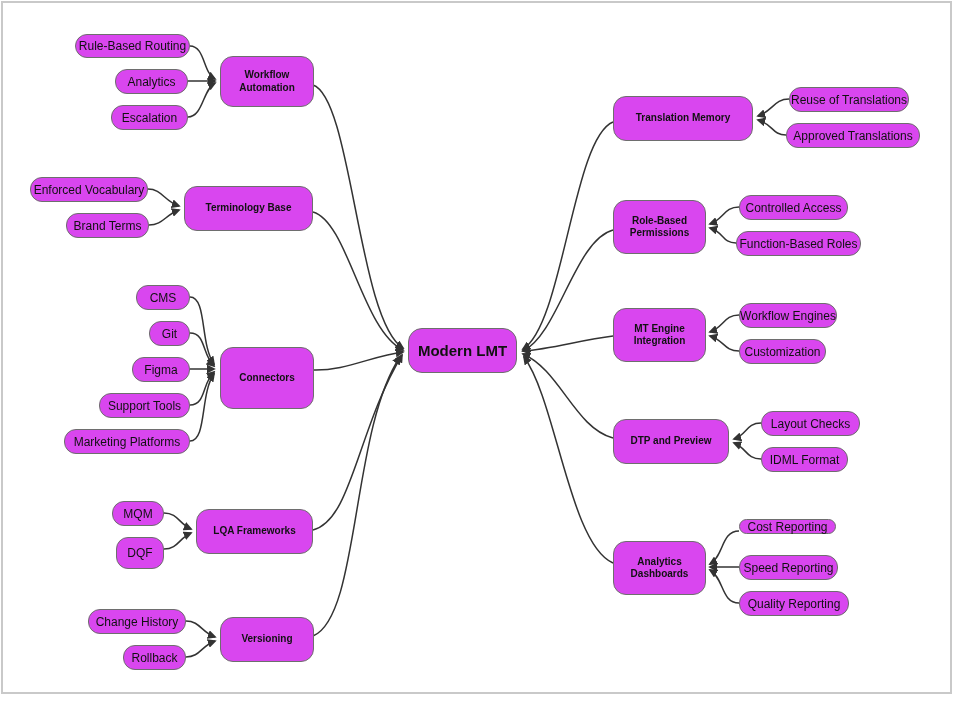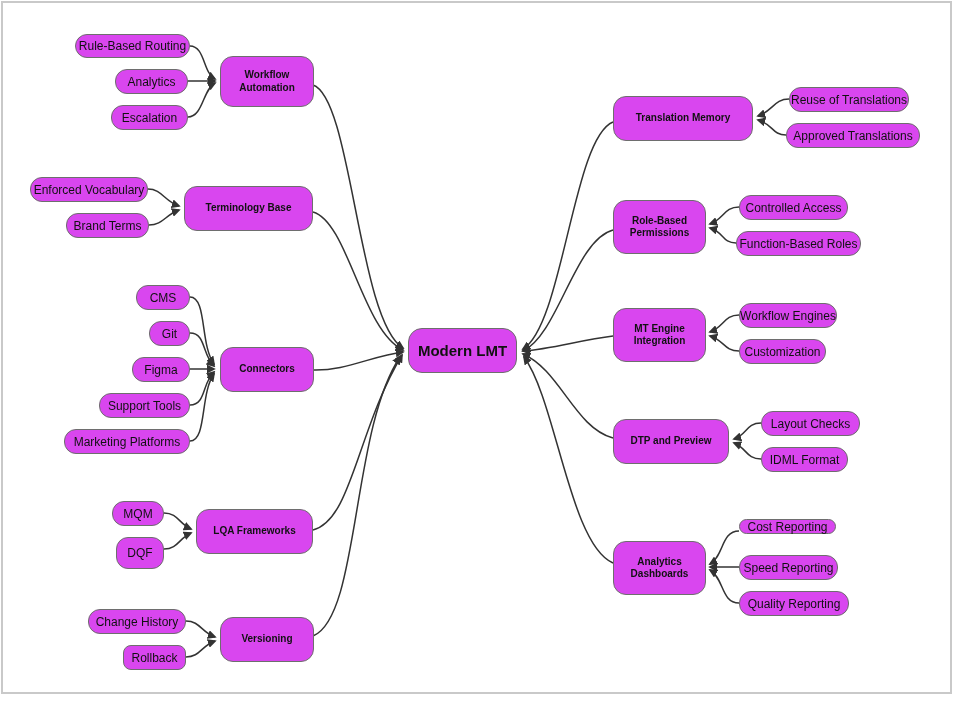--- a/index.html
+++ b/index.html
@@ -71,32 +71,32 @@
 
   <div id="nodes">
       <div class="node root" style="left: 408px; top: 328px; width: 109px; height: 45px;">Modern LMT</div>
       <div class="node topic" style="left: 220px; top: 56px; width: 94px; height: 51px;">Workflow Automation</div>
       <div class="node leaf" style="left: 75px; top: 34px; width: 115px; height: 24px;">Rule-Based Routing</div>
       <div class="node leaf" style="left: 115px; top: 69px; width: 73px; height: 25px;">Analytics</div>
       <div class="node leaf" style="left: 111px; top: 105px; width: 77px; height: 25px;">Escalation</div>
       <div class="node topic" style="left: 184px; top: 186px; width: 129px; height: 45px;">Terminology Base</div>
       <div class="node leaf" style="left: 30px; top: 177px; width: 118px; height: 25px;">Enforced Vocabulary</div>
       <div class="node leaf" style="left: 66px; top: 213px; width: 83px; height: 25px;">Brand Terms</div>
-      <div class="node topic" style="left: 220px; top: 347px; width: 94px; height: 45px;">Connectors</div>
+      <div class="node topic" style="left: 220px; top: 347px; width: 94px; height: 62px;">Connectors</div>
       <div class="node leaf" style="left: 136px; top: 285px; width: 54px; height: 25px;">CMS</div>
       <div class="node leaf" style="left: 149px; top: 321px; width: 41px; height: 25px;">Git</div>
       <div class="node leaf" style="left: 132px; top: 357px; width: 58px; height: 25px;">Figma</div>
       <div class="node leaf" style="left: 99px; top: 393px; width: 91px; height: 25px;">Support Tools</div>
       <div class="node leaf" style="left: 64px; top: 429px; width: 126px; height: 25px;">Marketing Platforms</div>
       <div class="node topic" style="left: 196px; top: 509px; width: 117px; height: 45px;">LQA Frameworks</div>
       <div class="node leaf" style="left: 112px; top: 501px; width: 52px; height: 25px;">MQM</div>
       <div class="node leaf" style="left: 116px; top: 537px; width: 48px; height: 32px; text-align: center;">DQF</div>
       <div class="node topic" style="left: 220px; top: 617px; width: 94px; height: 45px;">Versioning</div>
       <div class="node leaf" style="left: 88px; top: 609px; width: 98px; height: 25px;">Change History</div>
-      <div class="node leaf" style="left: 123px; top: 645px; width: 63px; height: 25px; border-radius: 8px;">Rollback</div>
+      <div class="node leaf" style="left: 123px; top: 645px; width: 63px; height: 25px;">Rollback</div>
       <div class="node topic" style="left: 613px; top: 96px; width: 140px; height: 45px;">Translation Memory</div>
       <div class="node leaf" style="left: 789px; top: 87px; width: 120px; height: 25px;">Reuse of Translations</div>
       <div class="node leaf" style="left: 786px; top: 123px; width: 134px; height: 25px;">Approved Translations</div>
       <div class="node topic" style="left: 613px; top: 200px; width: 93px; height: 54px;">Role-Based Permissions</div>
       <div class="node leaf" style="left: 739px; top: 195px; width: 109px; height: 25px;">Controlled Access</div>
       <div class="node leaf" style="left: 736px; top: 231px; width: 125px; height: 25px;">Function-Based Roles</div>
       <div class="node topic" style="left: 613px; top: 308px; width: 93px; height: 54px;">MT Engine Integration</div>
       <div class="node leaf" style="left: 739px; top: 303px; width: 98px; height: 25px;">Workflow Engines</div>
       <div class="node leaf" style="left: 739px; top: 339px; width: 87px; height: 25px;">Customization</div>
       <div class="node topic" style="left: 613px; top: 419px; width: 116px; height: 45px;">DTP and Preview</div>

